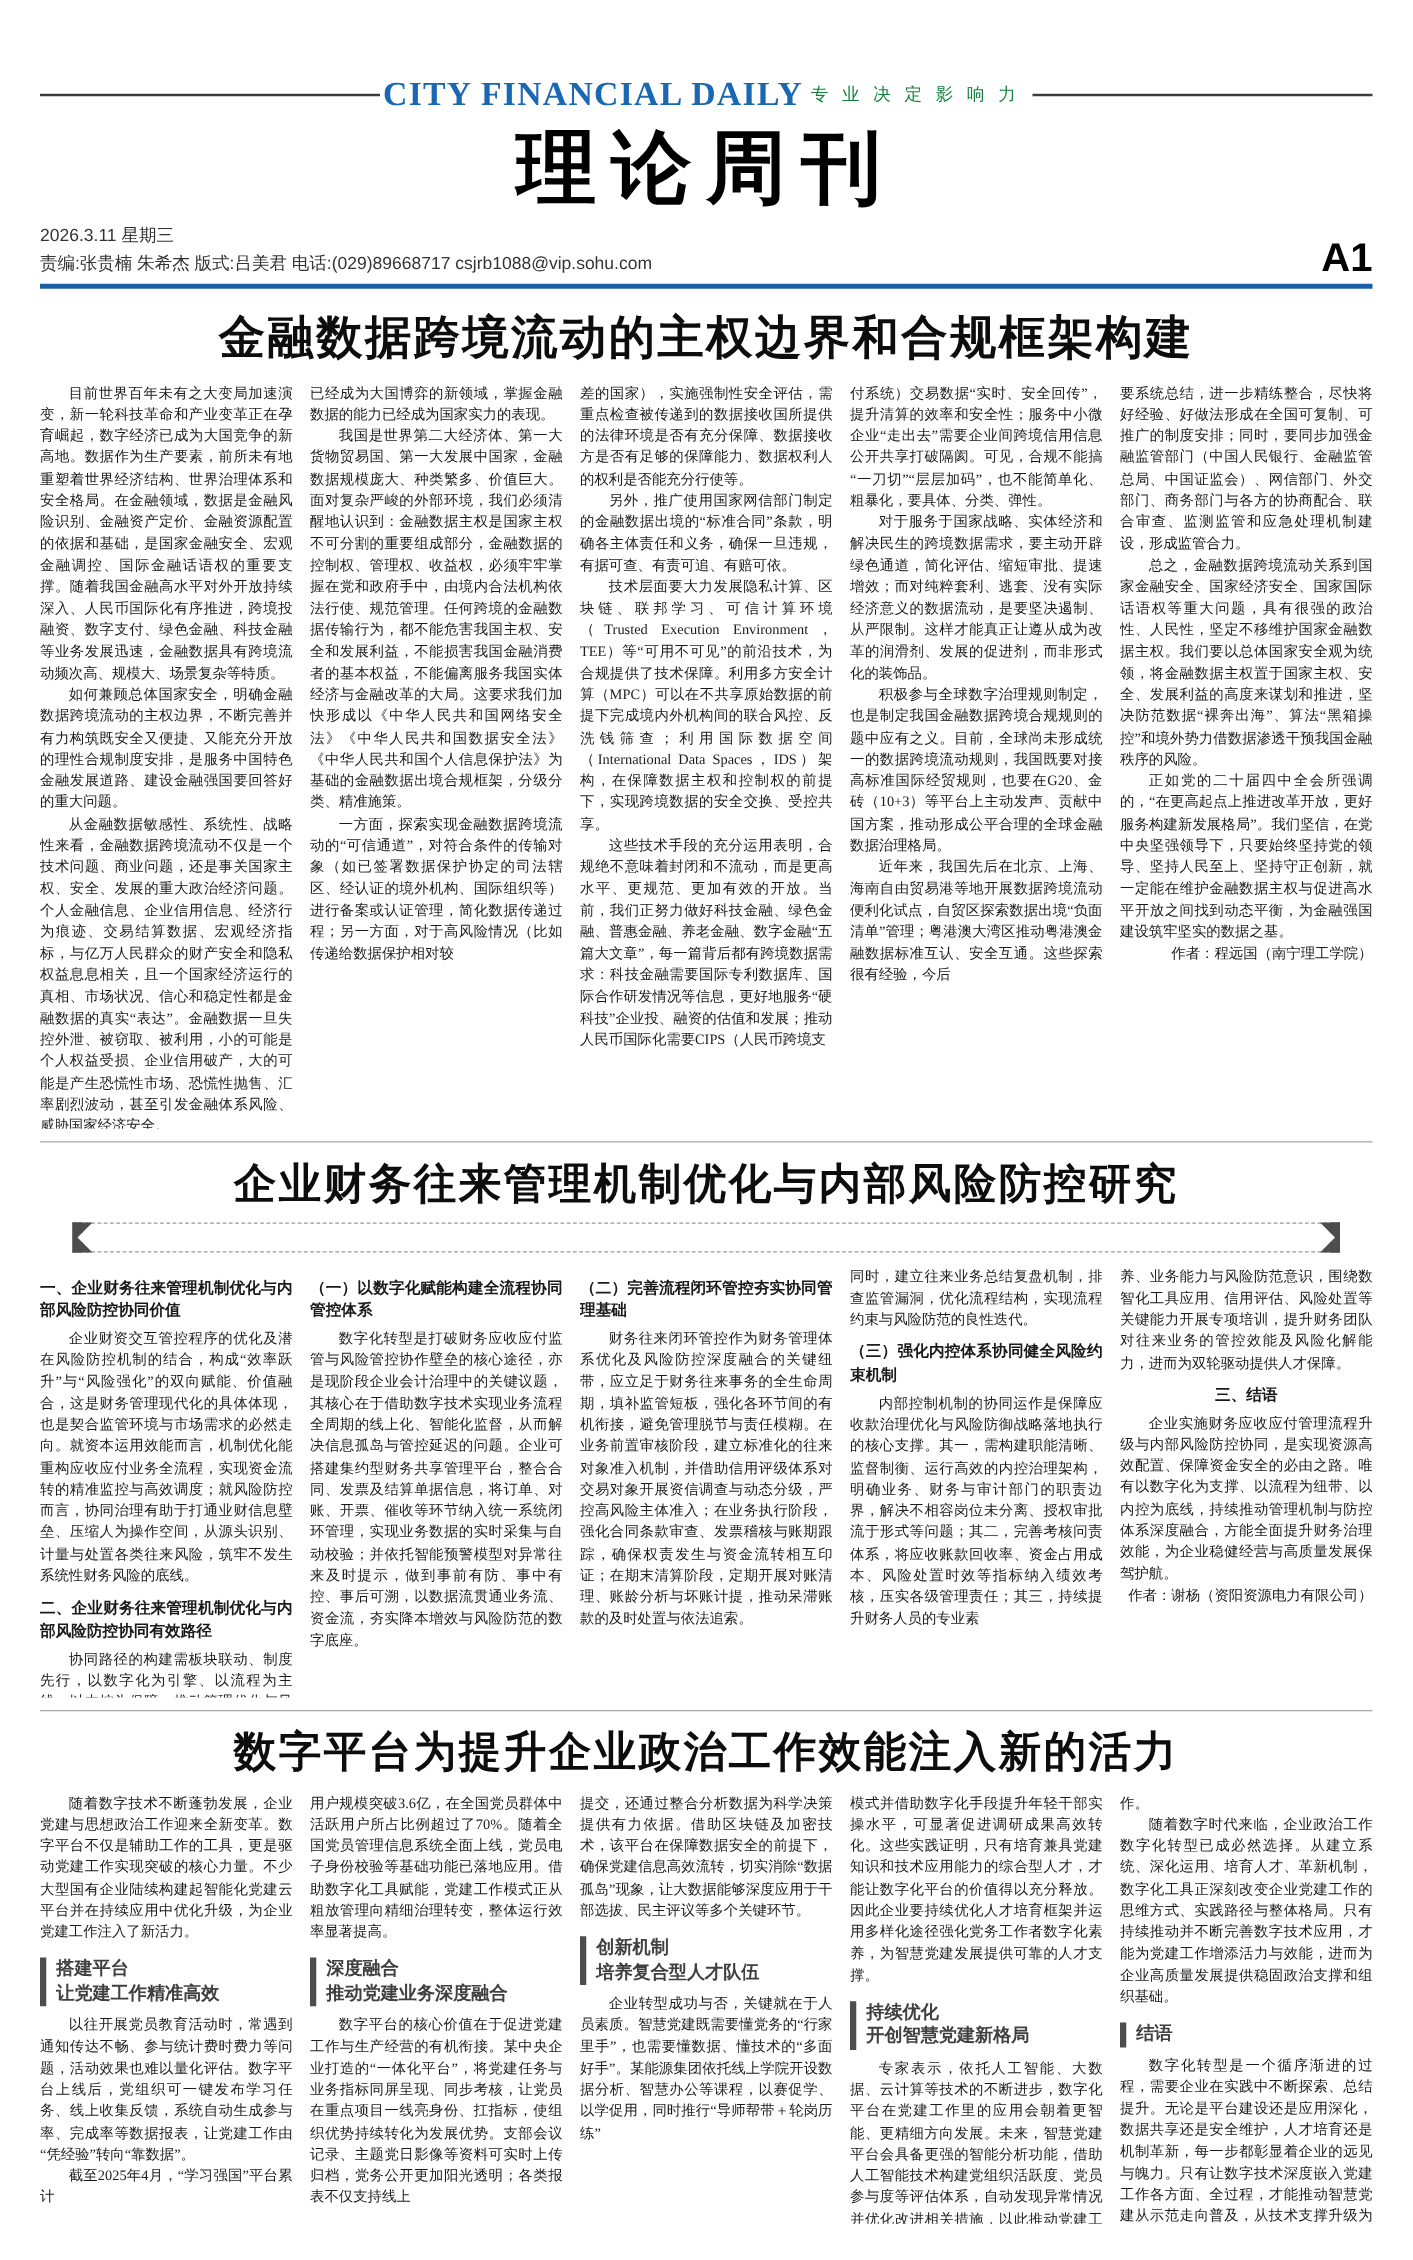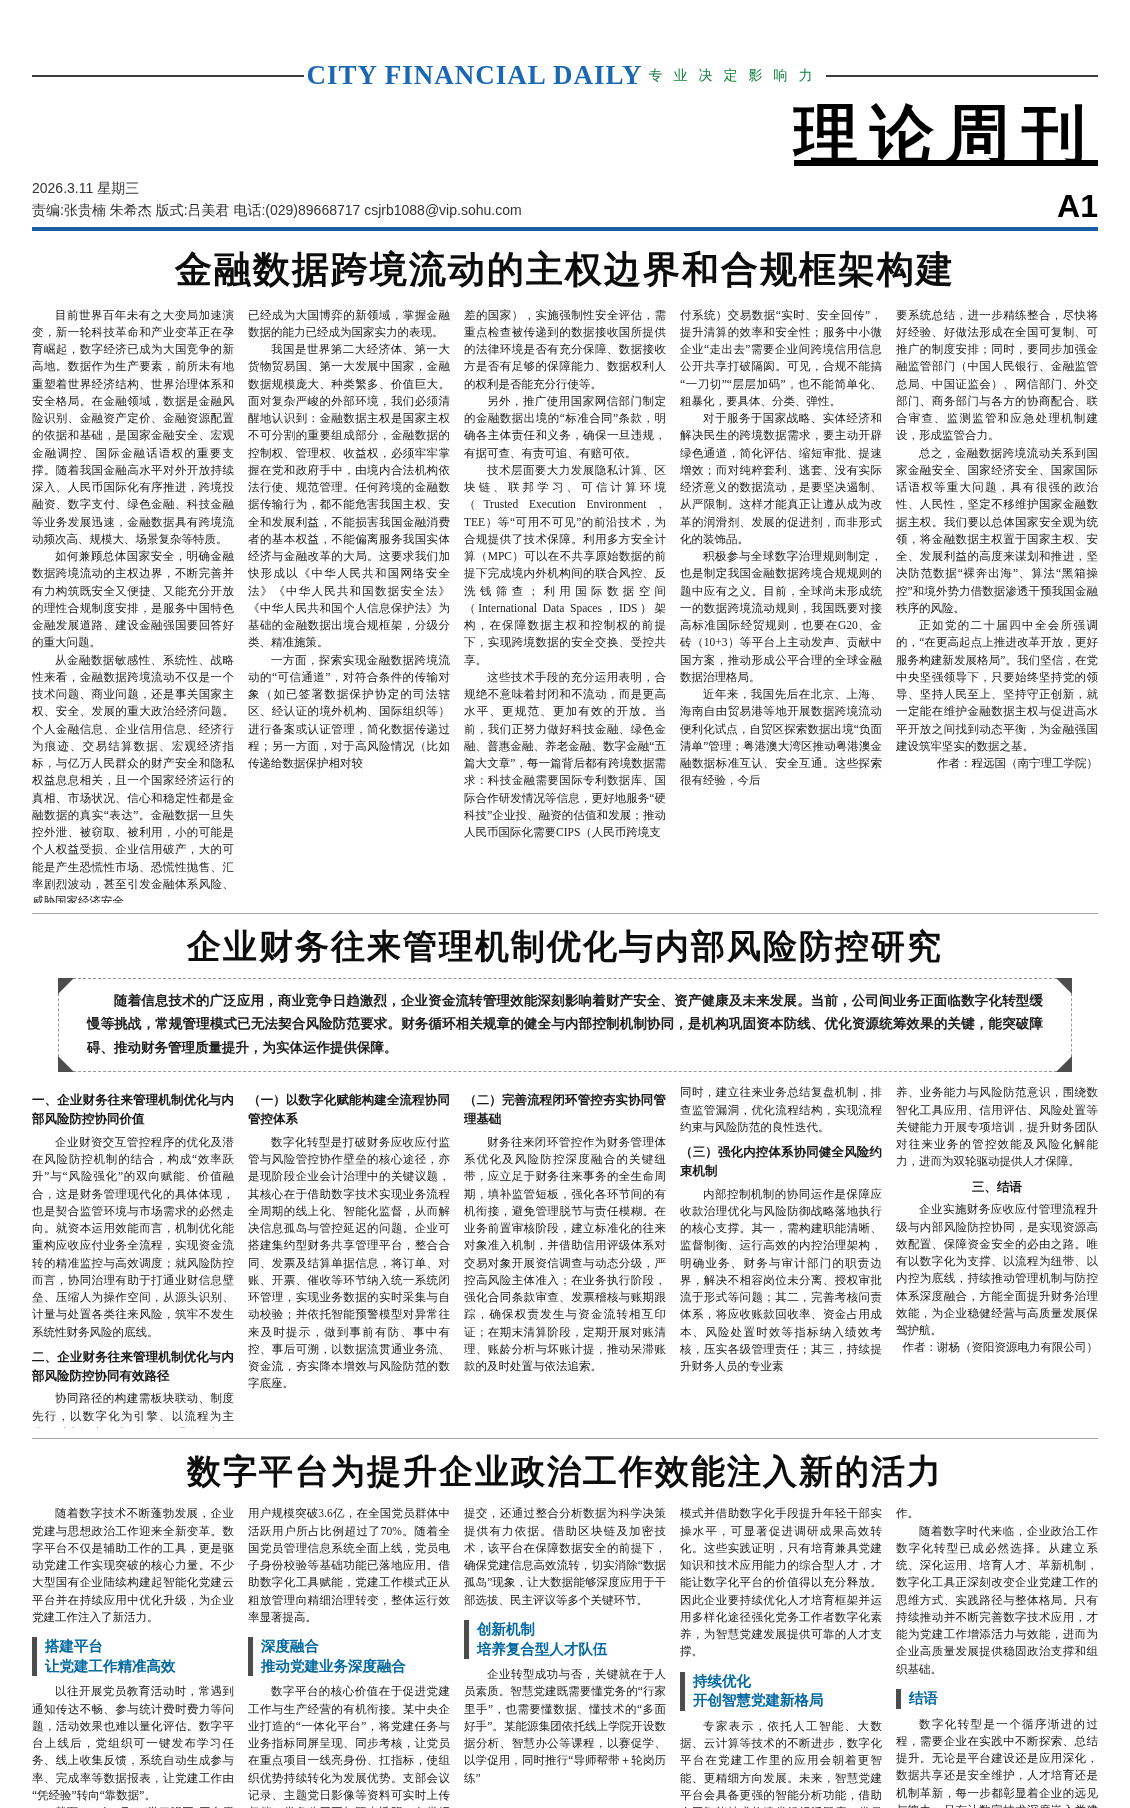--- a/index.html
+++ b/index.html
@@ -4,21 +4,21 @@
 <style>
   html,body{margin:0;padding:0;background:#fff;}
   body{width:1130px;height:1808px;overflow:hidden;font-family:"Liberation Serif",serif;color:#1a1a1a;}
   .page{padding:0 32px;box-sizing:border-box;}
 
   
   .mast-row{margin-top:60px;display:flex;align-items:center;gap:2px;}
   .mrule{flex:1;height:2px;background:#3c3c3c;}
   .brand{font-family:"Liberation Serif",serif;font-weight:700;font-size:27px;color:#1a67b2;letter-spacing:1px;white-space:nowrap;}
   .slogan{font-family:Liberation Serif, serif;font-size:14px;letter-spacing:11px;color:#15803d;white-space:nowrap;padding-left:4px;}
-  .edition-title{margin:10px 0 0;text-align:right;font-family:"Liberation Serif",serif;font-weight:900;font-size:64px;letter-spacing:12px;color:#000;line-height:1.05;text-decoration:underline;}
+  .edition-title{margin:10px 0 0;text-align:center;font-family:"Liberation Serif",serif;font-weight:900;font-size:64px;letter-spacing:12px;color:#000;line-height:1.05;}
   .meta-row{display:flex;justify-content:space-between;align-items:flex-end;margin-top:10px;}
   .meta-left{font-size:14px;color:#333;line-height:1.55;font-family:"Liberation Sans",sans-serif;}
   .pageno{font-size:32px;font-weight:700;font-family:"Liberation Sans",sans-serif;color:#000;line-height:1;}
   .blue-rule{height:4px;background:#1c5ea6;margin-top:5px;}
 
   
   .headline{text-align:center;font-family:"Liberation Sans",sans-serif;font-weight:900;color:#0d0d0d;letter-spacing:2px;}
   .h-a1{font-size:37px;margin:14px 0 12px;}
   .h-a2{font-size:34px;margin:10px 0 8px;}
   .h-a3{font-size:34px;margin:10px 0 10px;}
@@ -37,21 +37,21 @@
   .col{flex:1 1 0;overflow:hidden;font-size:11.5px;line-height:1.5;text-align:justify;color:#1a1a1a;}
   .a1cols .col{height:596px;}
   .a2cols .col{height:344px;}
   .a3cols .col{height:344px;}
   .col p{margin:0;text-indent:2em;}
   .col p.cont{text-indent:0;}
   .h-num{font-family:"Liberation Sans",sans-serif;font-weight:700;font-size:12.5px;line-height:1.5;margin:7px 0 5px;}
   .h-num.center{text-align:center;}
   .h-bar{display:flex;align-items:stretch;gap:8px;margin:11px 0 7px;}
   .h-bar .bar{width:5px;background:#4d4d4d;flex:none;}
-  .h-bar .ht{font-family:"Liberation Sans",sans-serif;font-weight:700;font-size:14.5px;line-height:1.35;color:#0369a1;}
+  .h-bar .ht{font-family:"Liberation Sans",sans-serif;font-weight:700;font-size:14.5px;line-height:1.35;color:#404040;}
   .author{font-weight:400;font-family:"Liberation Sans",sans-serif;}
   .author.right{text-align:right;text-indent:0;}
 
   .sep{border:none;border-top:1px solid #a8a8a8;margin:10px 0 6px;}
 </style>
 </head>
 <body>
 
 <div class="page">
 
@@ -109,21 +109,20 @@
 
   <hr class="sep">
 
   <section>
     <h2 class="headline h-a2">企业财务往来管理机制优化与内部风险防控研究</h2>
     <div class="intro-box">
       <span class="corner c-tl"></span>
       <span class="corner c-tr"></span>
       <span class="corner c-bl"></span>
       <span class="corner c-br"></span>
-      <p>随着信息技术的广泛应用，商业竞争日趋激烈，企业资金流转管理效能深刻影响着财产安全、资产健康及未来发展。当前，公司间业务正面临数字化转型缓慢等挑战，常规管理模式已无法契合风险防范要求。财务循环相关规章的健全与内部控制机制协同，是机构巩固资本防线、优化资源统筹效果的关键，能突破障碍、推动财务管理质量提升，为实体运作提供保障。</p>
     </div>
     <div class="cols a2cols">
         <div class="col">
           <div class="h-num">一、企业财务往来管理机制优化与内部风险防控协同价值</div>
           <p>企业财资交互管控程序的优化及潜在风险防控机制的结合，构成“效率跃升”与“风险强化”的双向赋能、价值融合，这是财务管理现代化的具体体现，也是契合监管环境与市场需求的必然走向。就资本运用效能而言，机制优化能重构应收应付业务全流程，实现资金流转的精准监控与高效调度；就风险防控而言，协同治理有助于打通业财信息壁垒、压缩人为操作空间，从源头识别、计量与处置各类往来风险，筑牢不发生系统性财务风险的底线。</p>
           <div class="h-num">二、企业财务往来管理机制优化与内部风险防控协同有效路径</div>
           <p>协同路径的构建需板块联动、制度先行，以数字化为引擎、以流程为主线、以内控为保障，推动管理优化与风险防控同频共振、双轮驱动。</p>
         </div>
         <div class="col">
           <div class="h-num">（一）以数字化赋能构建全流程协同管控体系</div>

